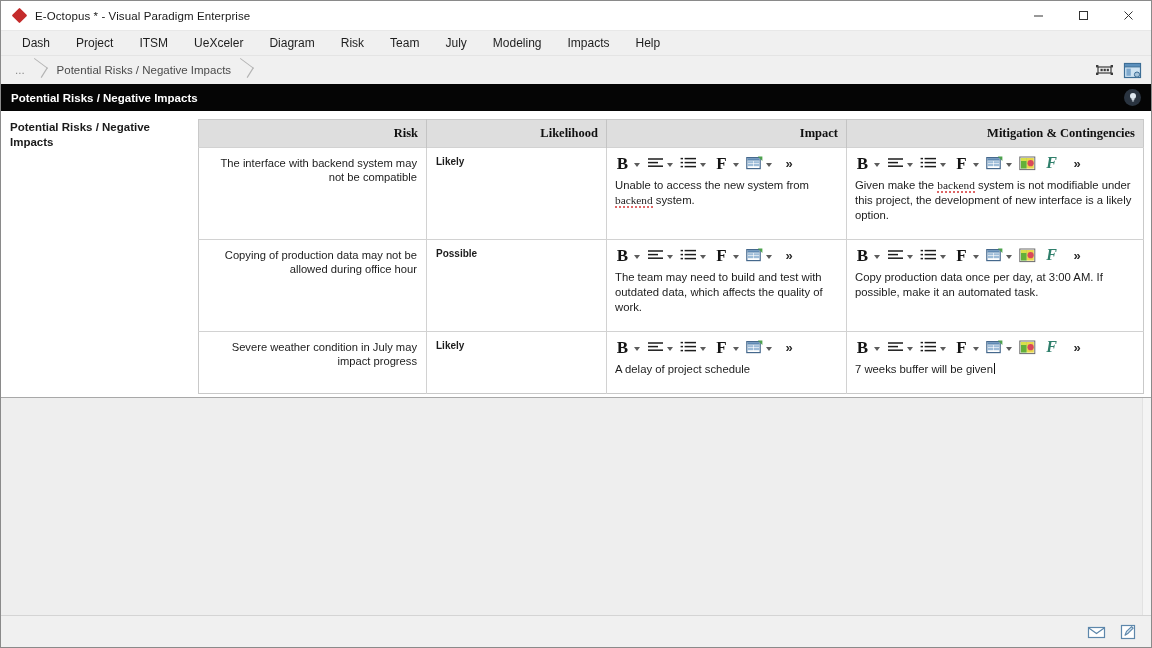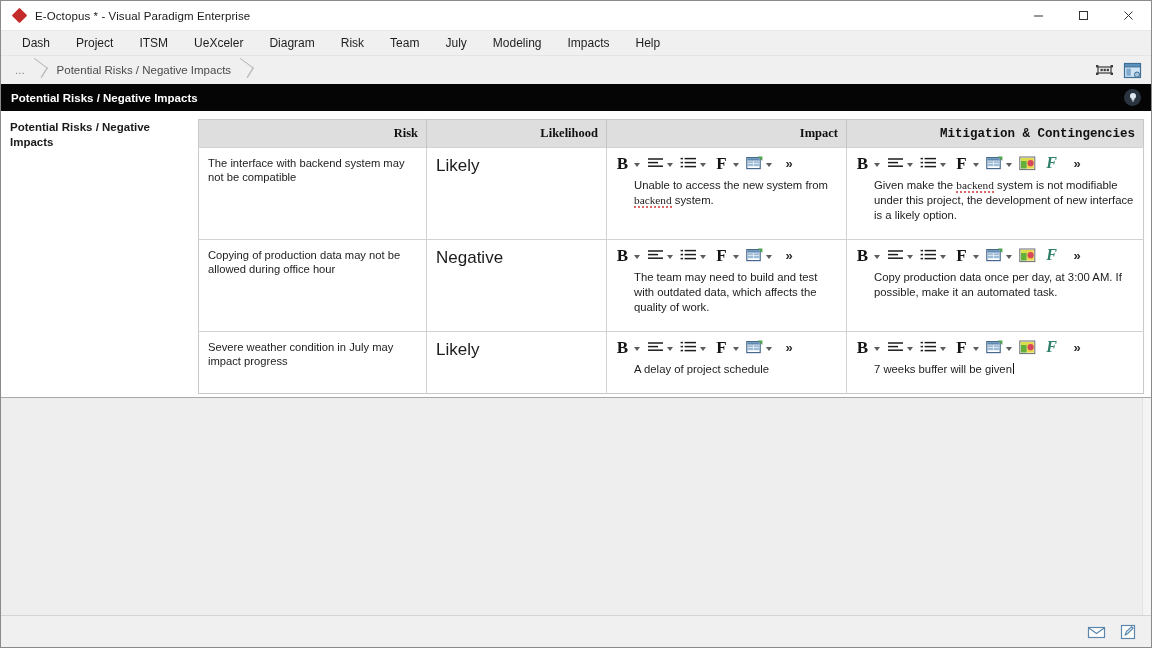--- a/index.html
+++ b/index.html
@@ -125,36 +125,36 @@
     text-align: right;
     font-family: "Liberation Serif", serif;
     font-weight: bold;
     font-size: 12.5px;
     color: #101010;
     padding: 6px 8px;
     border-right: 1px solid #c4c4c4;
     height: 26px;
     vertical-align: middle;
   }
-  table.risk th:last-child { border-right: none; font-family: Liberation Mono, monospace; }
+  table.risk th:last-child { border-right: none; }
   table.risk td {
     border-top: 1px solid #d2d2d2;
     border-right: 1px solid #d2d2d2;
     vertical-align: top;
     background: #ffffff;
     padding: 0;
   }
   table.risk td:last-child { border-right: none; }
   .col-risk { width: 228px; }
   .col-like { width: 180px; }
   .col-impact { width: 240px; }
 
-  .cell-plain { padding: 8px 9px; font-size: 11.2px; color: #1c1c1c; line-height: 14px; }
+  .cell-plain { padding: 8px 9px; font-size: 11.2px; color: #1c1c1c; line-height: 14px; text-align: right; }
   .cell-like { position: relative; height: 100%; }
-  .cell-like .val { padding: 8px 9px; font-size: 17px; color: #1c1c1c; }
+  .cell-like .val { padding: 8px 9px; font-size: 10px; color: #1c1c1c; font-weight: bold; }
   .cell-rich { padding: 0; }
 
   
   .rtbar {
     display: flex; align-items: center;
     height: 28px;
     padding: 2px 4px 0 7px;
     gap: 0px;
   }
   .rt-grp { display: flex; align-items: center; margin-right: 7px; }
@@ -166,21 +166,21 @@
   .rt-f { font-family: "Liberation Serif", serif; font-size: 17px; font-weight: bold; color: #141414; line-height: 1; }
   .rt-fi { font-family: "Liberation Serif", serif; font-size: 16px; font-weight: bold; font-style: italic; color: #2f7f6b; line-height: 1; }
   .rt-caret {
     width: 0; height: 0; margin-left: 3px; margin-top: 4px;
     border-left: 3.5px solid transparent; border-right: 3.5px solid transparent;
     border-top: 4px solid #5c5c5c;
   }
   .rt-more { font-size: 13px; color: #2b2b2b; margin-left: 3px; font-weight: bold; }
   .rt-body {
     padding: 2px 9px 8px 8px;
-    font-size: 11.3px; color: #1c1c1c; line-height: 15px; margin-left: 19px;
+    font-size: 11.3px; color: #1c1c1c; line-height: 15px;
   }
   .sp { border-bottom: 2px dotted #d66; padding-bottom: 0px; font-family: Liberation Serif, serif; }
   .caretbar {
     display: inline-block; width: 1px; height: 11px;
     background: #111; vertical-align: -1px; margin-left: 1px;
   }
 
   
   .lower {
     flex: 1 1 auto; position: relative;
@@ -444,21 +444,21 @@
                   </div>
                 </div>
                 <div class="rt-body"><span>Given make the </span><span class="sp">backend</span><span> system is not modifiable under this project, the development of new interface is a likely option.</span></div>
               </td>
             </tr>
             <tr style="height: 92px;">
               <td>
                 <div class="cell-plain">Copying of production data may not be allowed during office hour</div>
               </td>
               <td style="position: relative;"><div class="cell-like">
-                  <div class="val">Negative</div>
+                  <div class="val">Possible</div>
                 </div><span class="caret"></span></td>
               <td class="cell-rich">
                 <div class="rtbar">
                   <div class="rt-grp">
                     <div class="rt-ico">
                       <span class="rt-b">B</span>
                     </div>
                     <span class="rt-caret"></span>
                   </div>
                   <div class="rt-grp">

